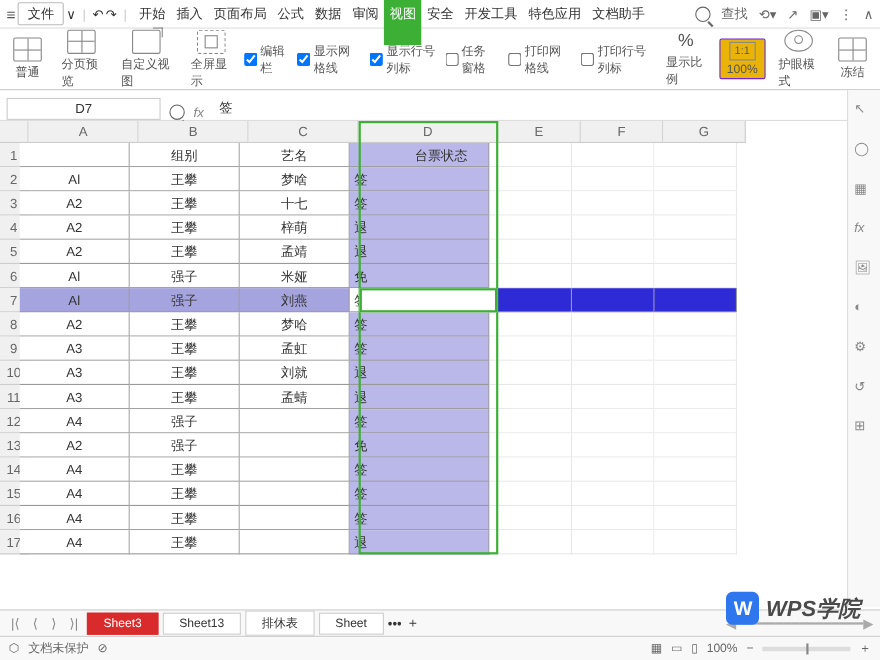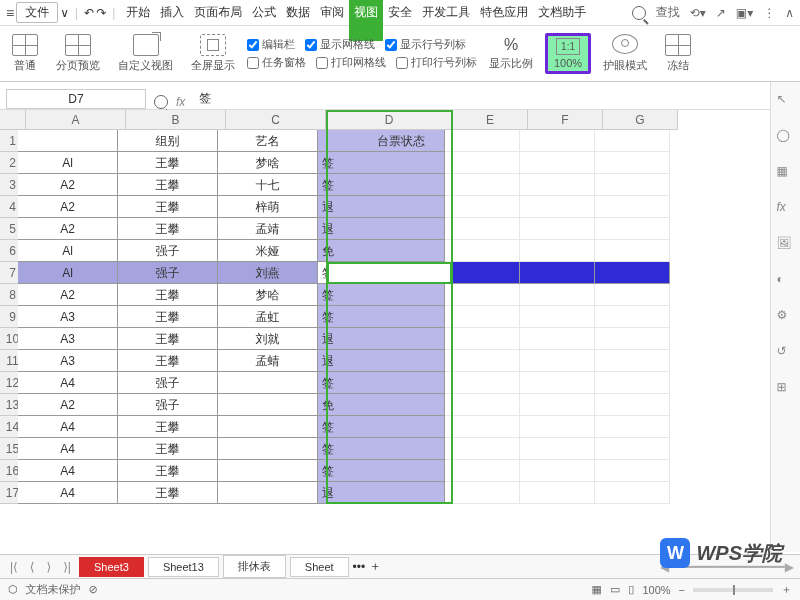--- a/index.html
+++ b/index.html
@@ -8,27 +8,27 @@
 .menubar .hb{font-size:14px;color:#555}
 .menubar .file{border:1px solid #bbb;padding:1px 8px;border-radius:2px}
 .menubar .sep{color:#ccc;margin:0 4px}
 .tabs{display:flex;gap:0}
 .tab{padding:20px 5px;cursor:default}
 .tab.active{background:#3cb034;color:#fff}
 .menubar .right{margin-left:auto;display:flex;gap:10px;align-items:center;color:#666}
 .ribbon{display:flex;align-items:center;height:56px;border-bottom:1px solid #ccc;padding:4px 6px;gap:6px}
 .rbtn{display:flex;flex-direction:column;align-items:center;gap:2px;padding:2px 6px;font-size:11px;color:#555}
 .rbtn.big .ic{width:26px;height:22px;border:1.5px solid #888;border-radius:2px}
-.rbtn.active{background:#86efac;border:3px solid #6d28d9;border-radius:2px}
+.rbtn.active{background:#eab308;border:1px solid #6d28d9;border-radius:2px}
 .rgrid .ic{background:linear-gradient(#888,#888) 50% 0/1px 100% no-repeat,linear-gradient(#888,#888) 0 50%/100% 1px no-repeat}
 .rfull .ic{background:none;border:1.5px dashed #888!important;display:flex;align-items:center;justify-content:center}
 .rfull .ic::after{content:"";width:10px;height:10px;border:1.5px solid #888}
 .rdoc .ic{position:relative}
 .rdoc .ic::after{content:"";position:absolute;top:-3px;right:-3px;width:8px;height:8px;border-top:1.5px solid #888;border-right:1.5px solid #888}
-.checks{display:flex;flex-direction:column;gap:3px;font-size:11px;color:#555}
+.checks{display:flex;gap:3px;font-size:11px;color:#555}
 .checks .row{display:flex;gap:10px}
 .checks label{display:flex;align-items:center;gap:3px}
 .checks input{width:12px;height:12px}
 .eye{width:26px;height:20px;border:1.5px solid #888;border-radius:50%;position:relative;margin-bottom:2px}
 .eye::after{content:"";position:absolute;top:4px;left:8px;width:6px;height:6px;border:1.5px solid #888;border-radius:50%}
 .namebox{display:flex;align-items:flex-end;height:28px;border-bottom:1px solid #ddd;padding:0 6px;gap:8px}
 .namebox .nb{width:140px;border:1px solid #ccc;text-align:center;padding:2px}
 .namebox .fx{font-style:italic;color:#888}
 .namebox .fval{flex:1;padding:2px 6px}
 .sheet{position:relative;height:450px;overflow:hidden}

